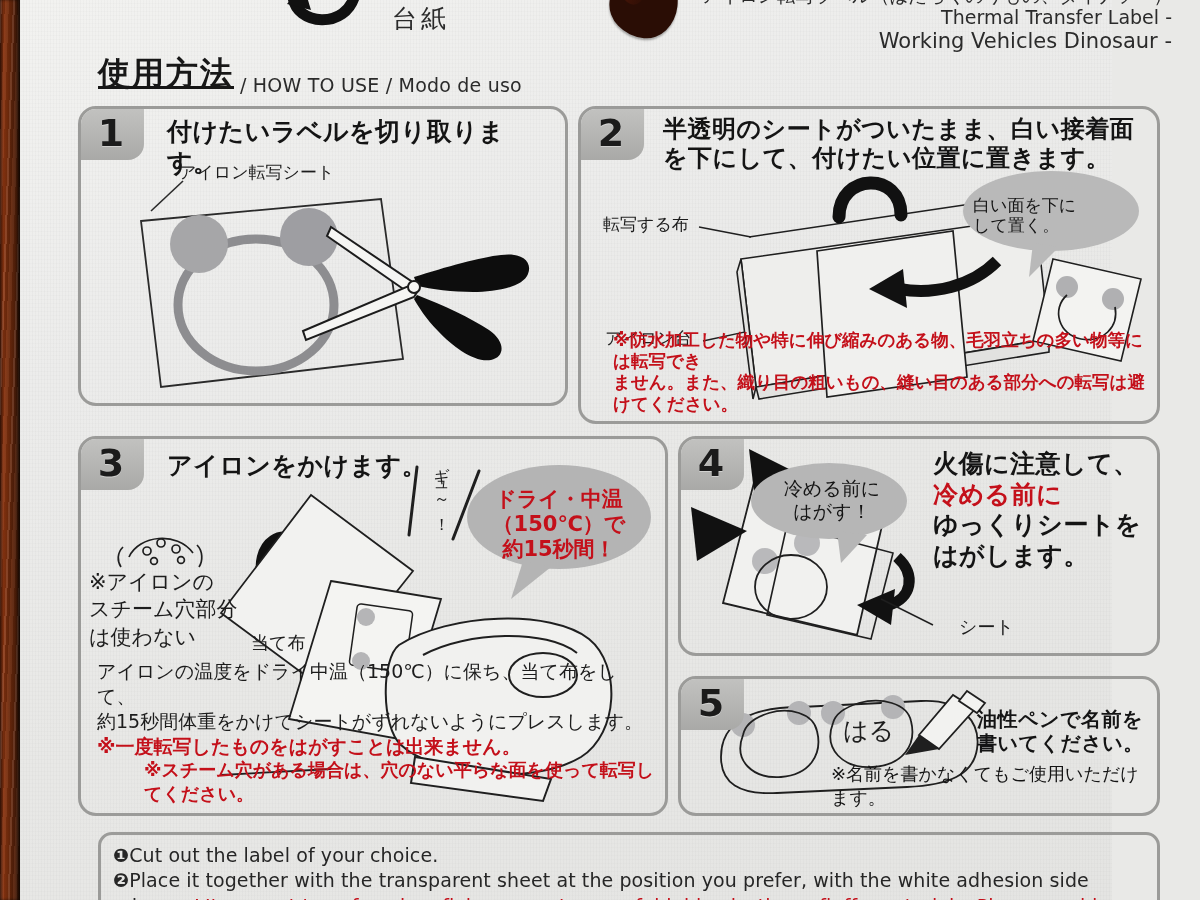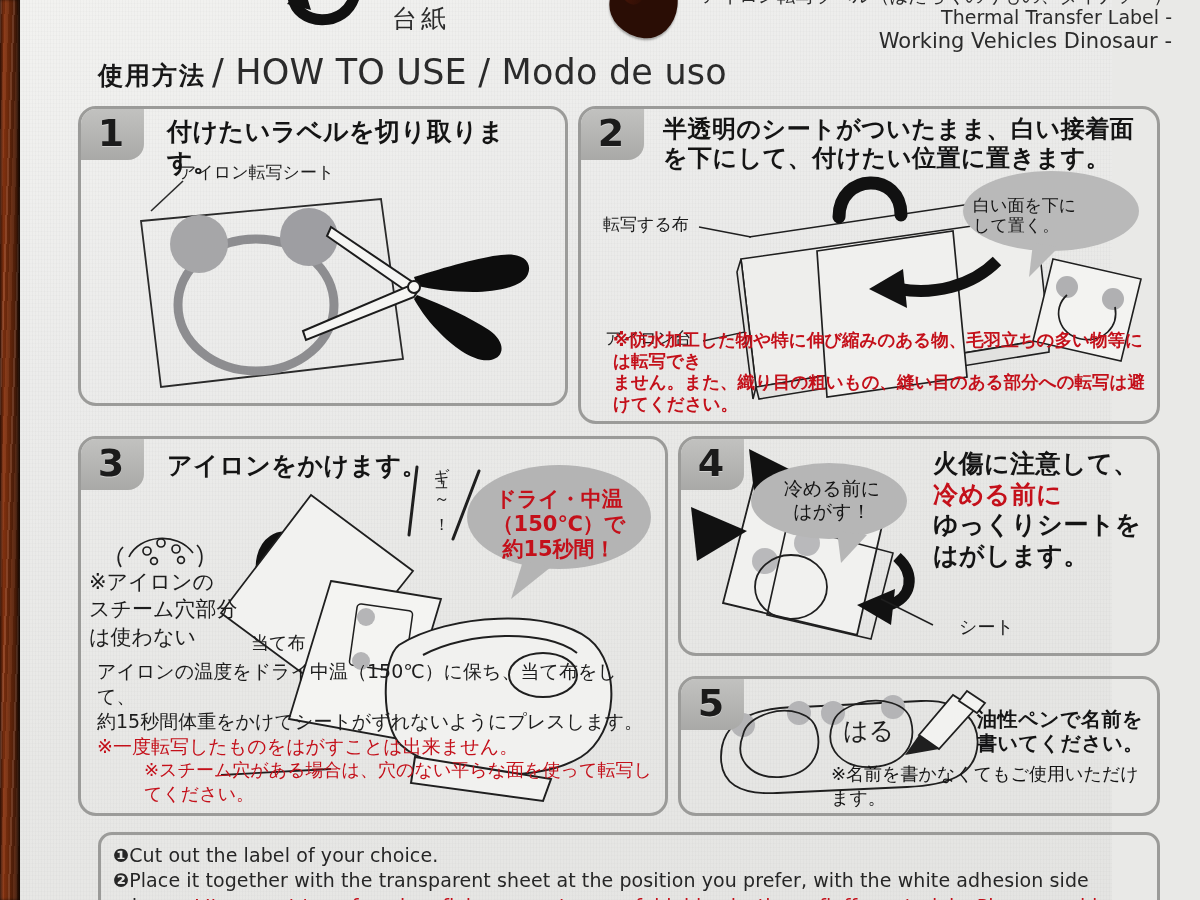--- a/index.html
+++ b/index.html
@@ -66,24 +66,24 @@
   }
   #titleblock .jp { font-size:19px; letter-spacing:-0.5px; white-space:nowrap;}
   #titleblock .en1 { font-size:19px; letter-spacing:0px; white-space:nowrap;}
   #titleblock .en2 { font-size:21px; letter-spacing:0px; white-space:nowrap;}
 
   
   #howto {
     position:absolute; left:78px; top:52px; display:flex; align-items:flex-end; gap:6px;
   }
   #howto .jp {
-    font-size:25px; font-weight:bold; color:#171717; letter-spacing:2px;
+    font-size:32px; font-weight:bold; color:#171717; letter-spacing:2px;text-decoration:underline;
   }
   #howto .slashes {
-    font-size:35px; color:#2b2b2b; padding-bottom:0; letter-spacing:0.2px;
+    font-size:19px; color:#2b2b2b; padding-bottom:0; letter-spacing:0.2px;
   }
 
   
   .panel{
     position:absolute;
     border:3px solid #9b9b99;
     border-radius:18px;
     background:transparent;
     overflow:hidden;
   }
@@ -125,21 +125,21 @@
     padding:8px 12px 0 12px; overflow:hidden;
   }
   #enbox p{ font-size:19px; color:#262626; line-height:1.34; letter-spacing:0.1px;}
   #enbox p .num{ font-weight:bold; }
   #enbox .red{ color:#c4101a; }
 
   .s3text{
     position:absolute; left:16px; bottom:8px; right:10px; z-index:3;
     font-size:19px; color:#1c1c1c; line-height:1.30;
   }
-  .s3text .r{ color:#c4101a; font-weight:normal; }
+  .s3text .r{ color:#c4101a; font-weight:bold; }
 
   svg { display:block; }
 </style>
 </head>
 <body>
 
 <div id="wood"></div>
 
 <div id="paper">
 

